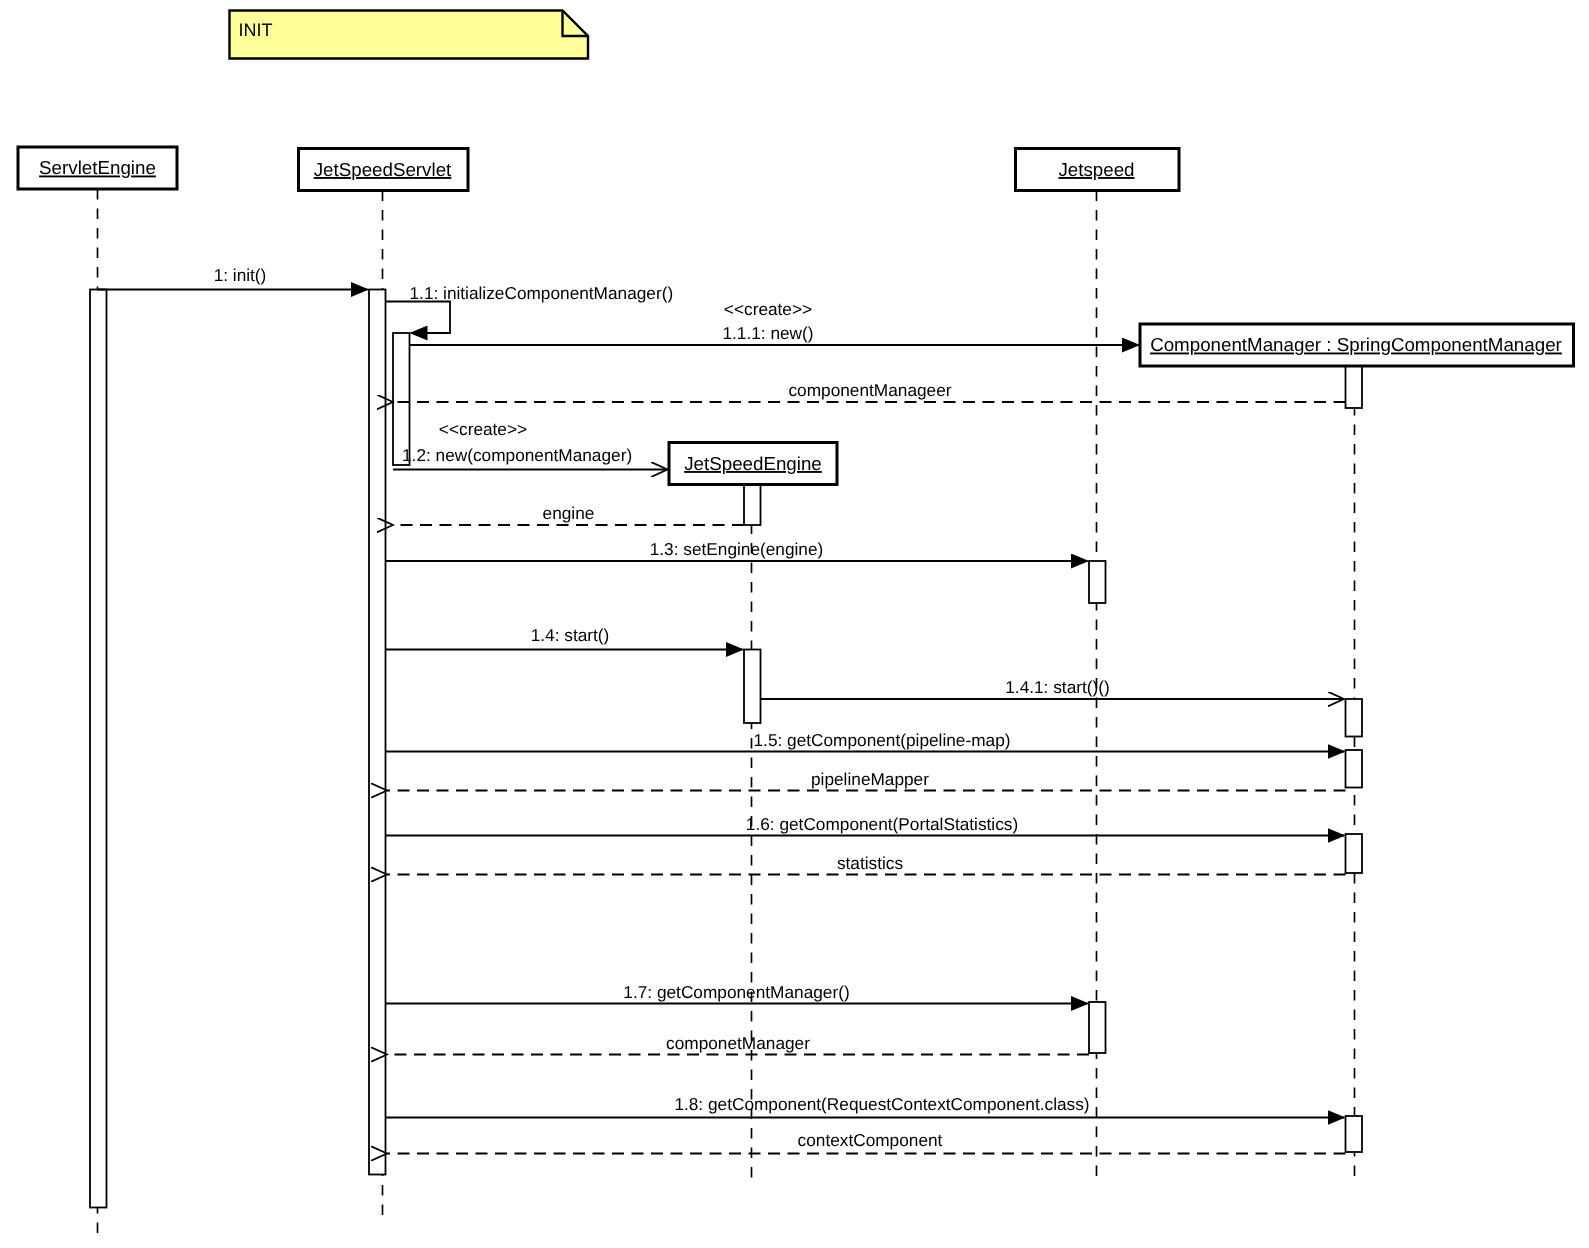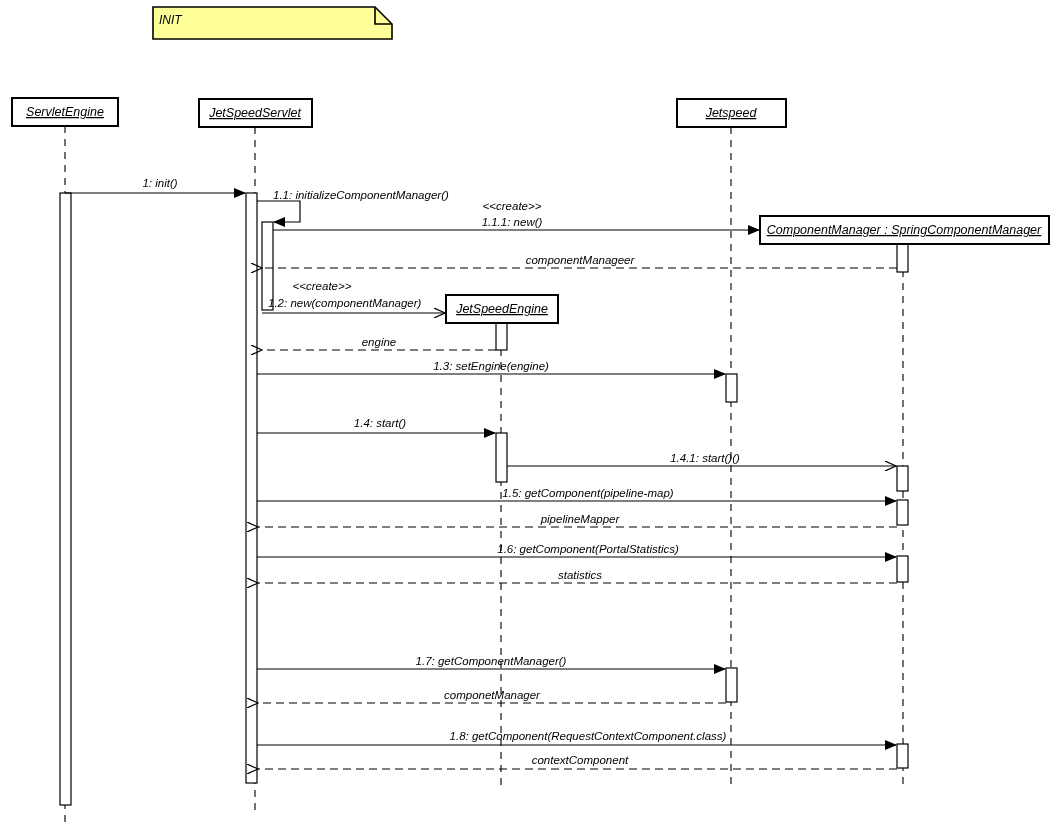--- a/index.html
+++ b/index.html
@@ -11,21 +11,20 @@
   body {
     font-family: "Liberation Sans", sans-serif;
     color: #000000;
   }
   #diagram-root {
     position: relative;
     width: 1059px;
     height: 832px;
     background: #ffffff;
     overflow: hidden;
-    font-style: italic;
   }
   svg.diagram-svg {
     position: absolute;
     left: 0;
     top: 0;
     width: 1059px;
     height: 832px;
     display: block;
   }
   .msg-label {

